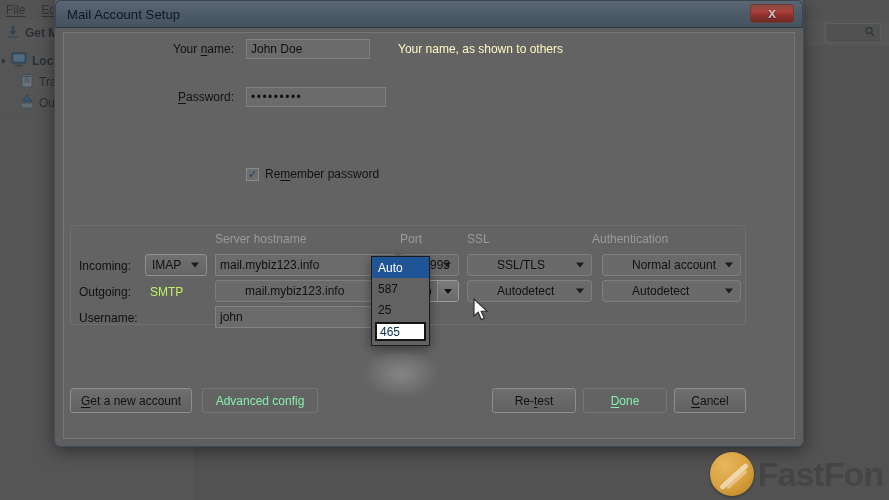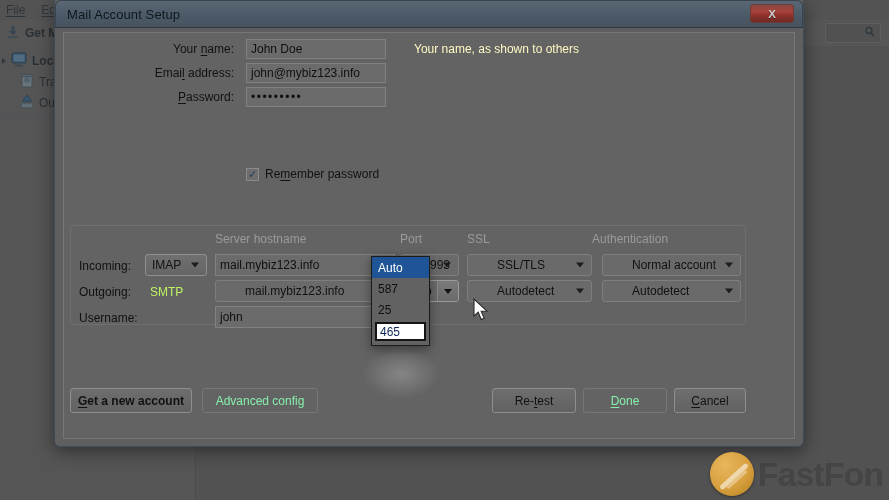--- a/index.html
+++ b/index.html
@@ -341,34 +341,26 @@
     <div id="title-text">Mail Account Setup</div>
     <div id="close-btn">X</div>
   </div>
 
   <div id="body-panel">
 
     <div class="frow" style="left:20px; top:6px; width:660px;">
       <div class="flabel" style="width:150px;">
         <span>Your </span><u>n</u><span>ame:</span>
       </div>
-      <div class="tinput" style="width:140px; margin-left:12px;">
+      <div class="tinput" style="width:124px; margin-left:12px;">
         <span>John Doe</span>
       </div>
       <div class="hint" style="margin-left:28px;">Your name, as shown to others</div>
     </div>
 
-    <div class="frow" style="left:20px; top:30px; width:660px;">
-      <div class="flabel" style="width:150px;">
-        <span>Emai</span><u>l</u><span> address:</span>
-      </div>
-      <div class="tinput" style="width:140px; margin-left:12px;">
-        <span>john@mybiz123.info</span>
-      </div>
-    </div>
 
     <div class="frow" style="left:20px; top:54px; width:660px;">
       <div class="flabel" style="width:150px;">
         <u>P</u><span>assword:</span>
       </div>
       <div class="tinput" style="width:140px; margin-left:12px; letter-spacing:1.5px;">
         <span>•••••••••</span>
       </div>
     </div>
 
@@ -426,21 +418,21 @@
         <span>Autodetect</span>
         <span class="caret"></span>
       </div>
 
       <div class="rowlabel" style="left:8px; top:85px;">Username:</div>
       <div class="tinput" style="position:absolute; left:144px; top:80px; width:180px; height:22px;">
         <span>john</span>
       </div>
     </div>
 
-    <div class="pbtn" style="left:6px; top:355px; width:122px;font-weight:bold;">
+    <div class="pbtn" style="left:6px; top:355px; width:122px;">
       <span><u>G</u><span>et a new account</span></span>
     </div>
     <div class="pbtn disabled" style="left:138px; top:355px; width:116px;">
       <span>Advanced config</span>
     </div>
     <div class="pbtn" style="left:428px; top:355px; width:84px;">
       <span><span>Re-</span><u>t</u><span>est</span></span>
     </div>
     <div class="pbtn disabled" style="left:519px; top:355px; width:84px;">
       <span><u>D</u><span>one</span></span>

